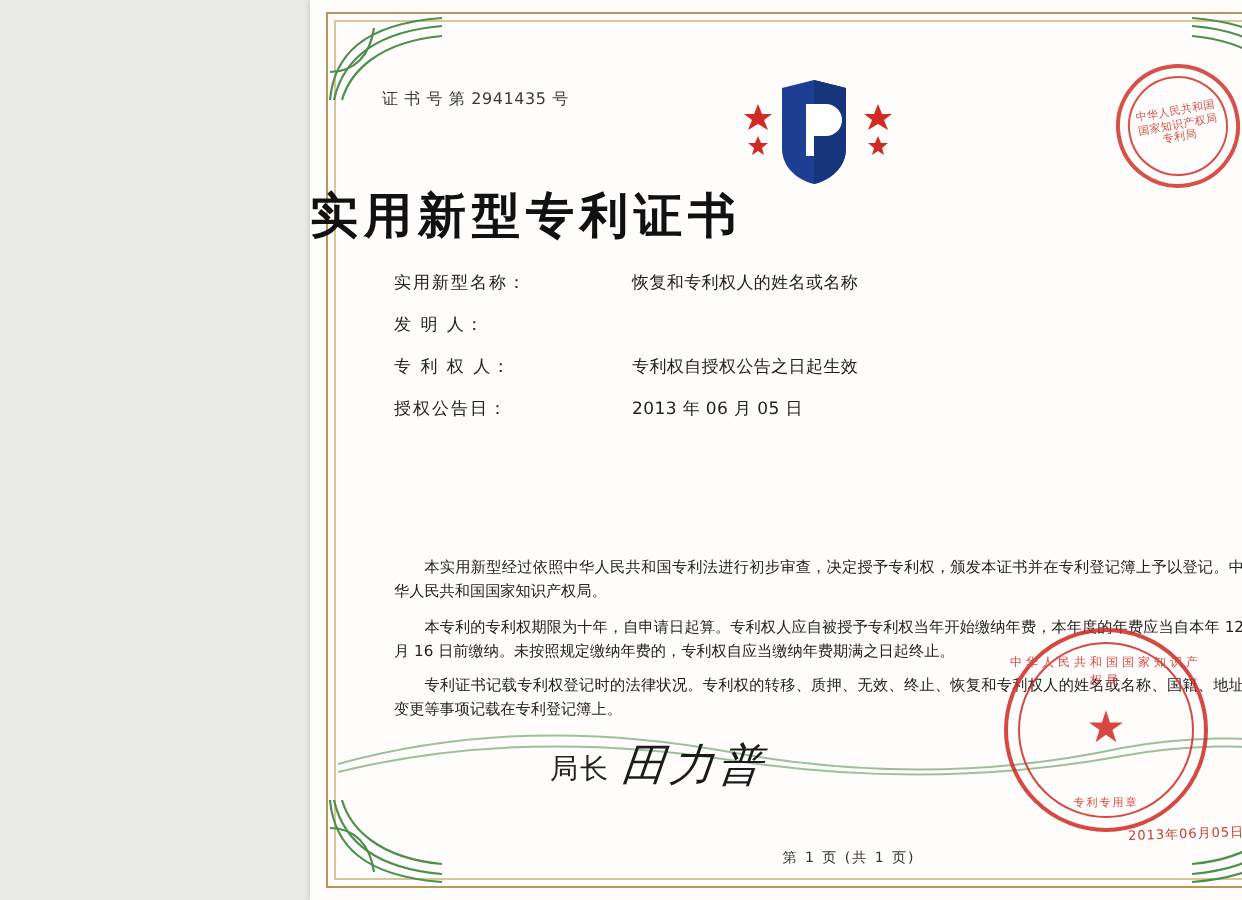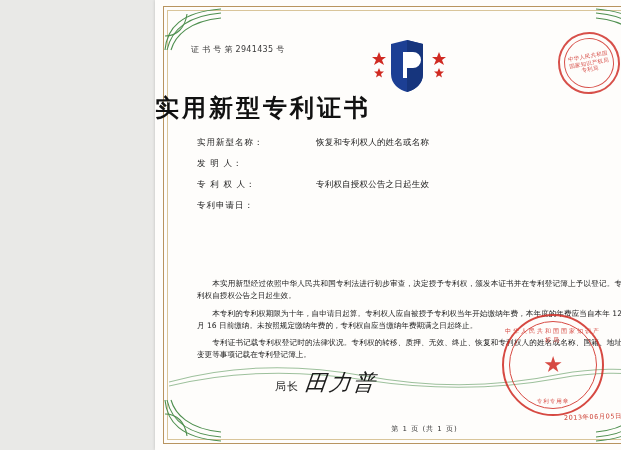--- a/index.html
+++ b/index.html
@@ -112,21 +112,21 @@
     text-align:justify;
   }
   .body-text p{margin:0 0 5px 0;text-indent:2em;}
 
   
   .sig-row{
     position:absolute;left:120px;bottom:52px;
     display:flex;align-items:flex-end;
   }
   .sig-label{
-    font-size:11px;color:#222;letter-spacing:1px;margin-right:6px;
+    font-size:14px;color:#222;letter-spacing:1px;margin-right:6px;
     padding-bottom:4px;
   }
   .sig-script{
     font-family:"DejaVu Serif","Liberation Serif",serif;
     font-size:22px;color:#1b1b1b;
     font-style:italic;
     letter-spacing:2px;
     transform:skewX(-6deg);
   }
 
@@ -250,26 +250,27 @@
       <div class="fvalue">恢复和专利权人的姓名或名称</div>
     </div>
     <div class="frow">
       <div class="flabel">发 明 人：</div>
     </div>
     <div class="frow">
       <div class="flabel">专 利 权 人：</div>
       <div class="fvalue">专利权自授权公告之日起生效</div>
     </div>
     <div class="frow">
-      <div class="flabel">专利申请日：</div>
+      <div class="flabel">授权公告日：</div>
+      <div class="fvalue">2013 年 06 月 05 日</div>
     </div>
   </div>
 
   <div class="body-text">
-    <p>本实用新型经过依照中华人民共和国专利法进行初步审查，决定授予专利权，颁发本证书并在专利登记簿上予以登记。专利权自授权公告之日起生效。</p>
+    <p>本实用新型经过依照中华人民共和国专利法进行初步审查，决定授予专利权，颁发本证书并在专利登记簿上予以登记。中华人民共和国国家知识产权局。</p>
     <p>本专利的专利权期限为十年，自申请日起算。专利权人应自被授予专利权当年开始缴纳年费，本年度的年费应当自本年 12 月 16 日前缴纳。未按照规定缴纳年费的，专利权自应当缴纳年费期满之日起终止。</p>
     <p>专利证书记载专利权登记时的法律状况。专利权的转移、质押、无效、终止、恢复和专利权人的姓名或名称、国籍、地址变更等事项记载在专利登记簿上。</p>
   </div>
 
   <div class="wave">
     <svg viewBox="0 0 440 26" preserveAspectRatio="none">
       <g fill="none" stroke="#4e8f4f" stroke-width="1">
         <path d="M0 20 C60 2 120 2 180 14 C240 26 300 26 360 12 C390 6 420 6 440 10"></path>
         <path d="M0 24 C60 8 120 8 180 18 C240 28 300 28 360 16 C390 10 420 10 440 14"></path>
       </g>

